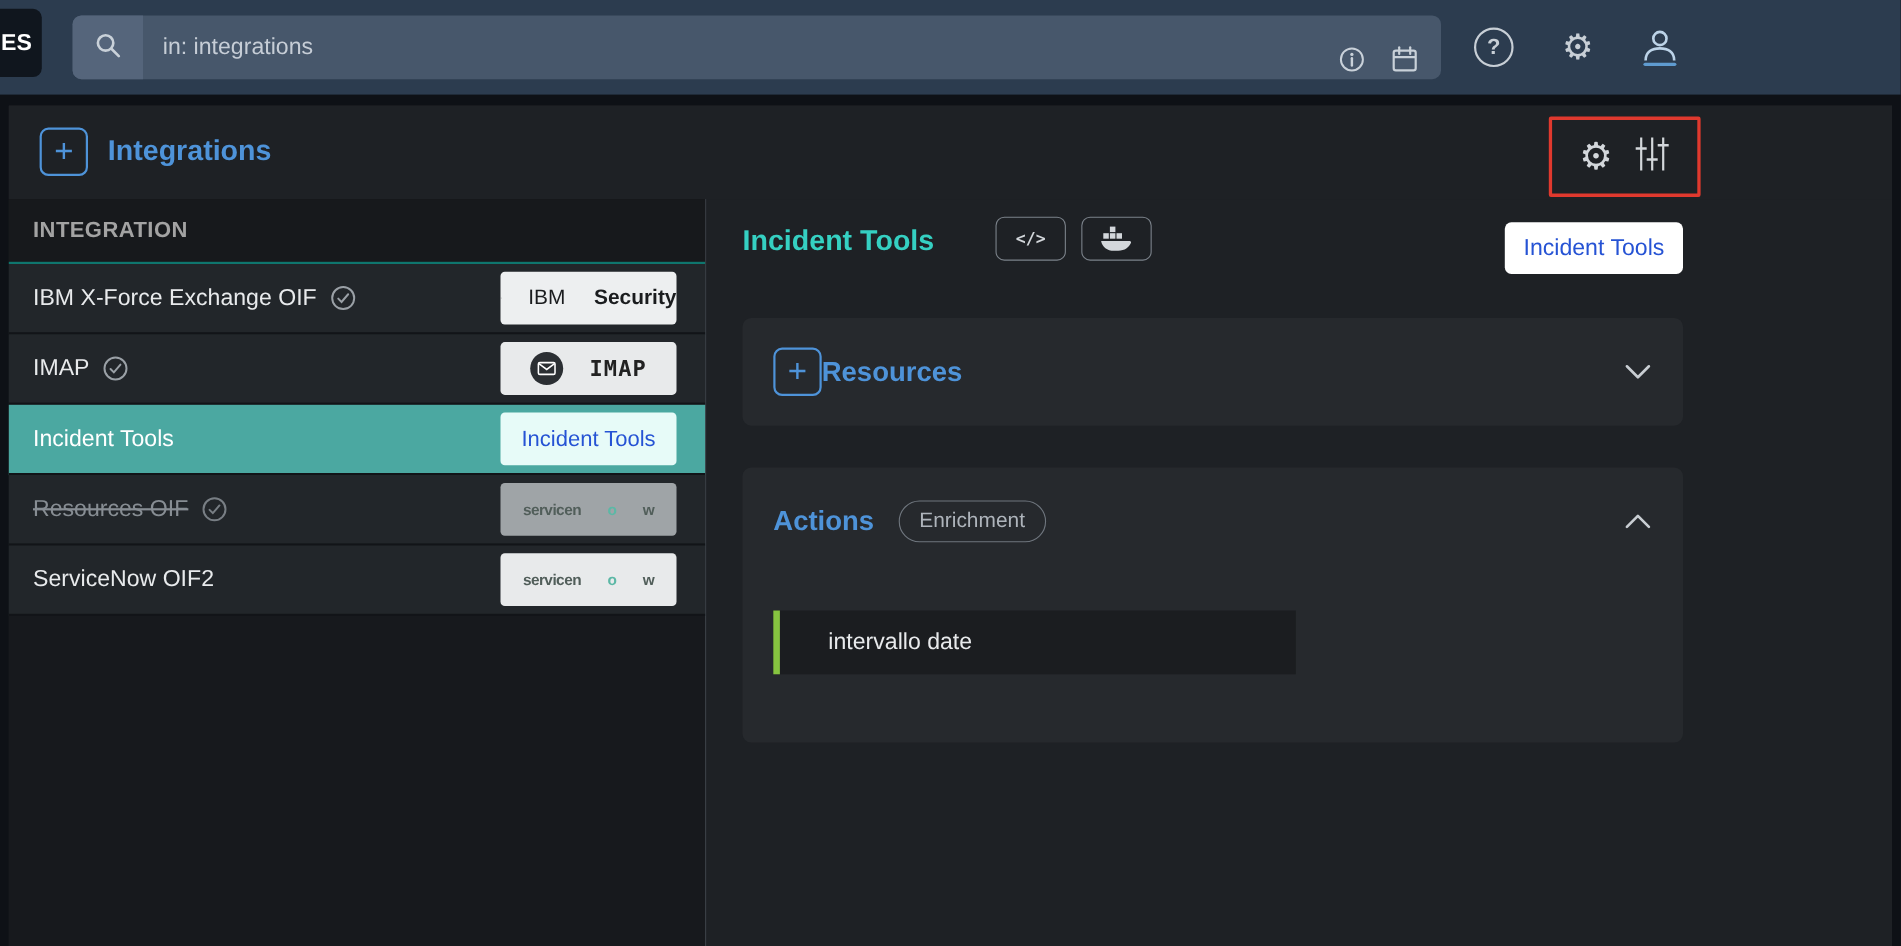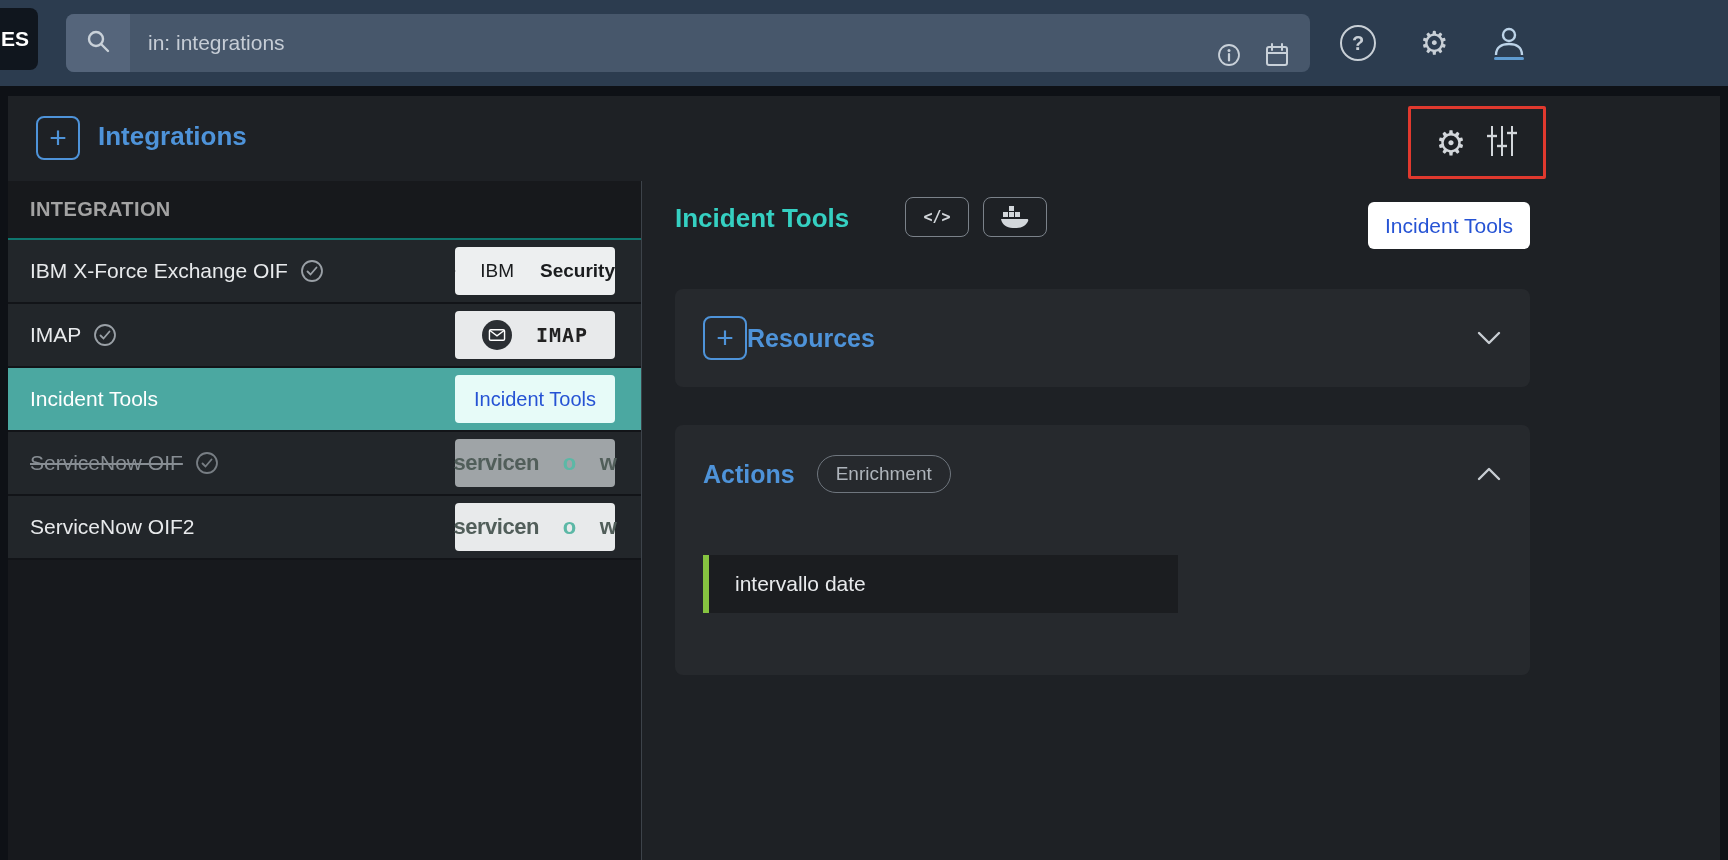--- a/index.html
+++ b/index.html
@@ -110,21 +110,21 @@
   }
   .badge-ibm { background:#edeff0; color:#1a1c1e; font-size:19px; }
   .badge-ibm b { margin-left:2px; }
   .badge-imap { background:#e8eaeb; }
   .imap-circle {
     width:30px; height:30px; border-radius:50%; background:#2b2f33;
     display:flex; align-items:center; justify-content:center;
   }
   .imap-text { font-family:"DejaVu Sans Mono", monospace; font-weight:bold; font-size:20px; color:#222; letter-spacing:1px; }
   .badge-link { background:#e7fbf8; color:#2653d4; font-size:20px; }
-  .badge-snow { background:#e8eaeb; font-size:22px; font-weight:600; color:#515e5a; letter-spacing:-0.5px; }
+  .badge-snow { background:#e8eaeb; font-size:14px; font-weight:600; color:#515e5a; letter-spacing:-0.5px; }
   .badge-snow .snow-o { color:#5cb8a6; }
   .badge-snow.gray { background:#9fa4a7; }
 
   
   .detail { position:absolute; left:675px; top:181px; width:1045px; bottom:0; }
   .detail-title {
     position:absolute; left:0; top:22px;
     color:#35d0c2; font-size:26px; font-weight:bold;
   }
   .mini-btn {
@@ -152,21 +152,21 @@
   .actions-head {
     display:flex; align-items:center; padding:30px 28px 0 28px;
   }
   .pill {
     margin-left:22px; border:1px solid #6f767e; border-radius:20px;
     padding:7px 18px; color:#aeb4bb; font-size:19px;
   }
   .action-item {
     position:absolute; left:28px; top:130px; width:475px; height:58px;
     background:#1b1d20; border-left:6px solid #86c440;
-    display:flex; align-items:center; padding-left:26px;
+    display:flex; align-items:center; padding-left:44px;
     font-size:21px; color:#e8eaec; cursor:pointer;
   }
 </style>
 </head>
 <body>
 
 <div class="topbar">
   <div class="es-tile">
     <span>ES</span>
   </div>
@@ -278,21 +278,21 @@
       <span class="imap-text">IMAP</span>
     </span>
   </div>
 
   <div class="row selected">
     <span class="row-name">Incident Tools</span>
     <span class="badge badge-link">Incident Tools</span>
   </div>
 
   <div class="row disabled">
-    <span class="row-name">ServiceNow OIF</span>
+    <span class="row-name">Resources OIF</span>
     <span class="check">
       <svg width="24" height="24" viewBox="0 0 24 24" fill="none">
         <circle cx="12" cy="12" r="10" stroke="#787e84" stroke-width="1.8"></circle>
         <path d="M7.5 12.5 l3 3 l6 -7" stroke="#787e84" stroke-width="1.8" fill="none" stroke-linecap="round"></path>
       </svg>
     </span>
     <span class="badge badge-snow gray">
       <span>servicen</span>
         <span class="snow-o">o</span>
         <span>w</span>

